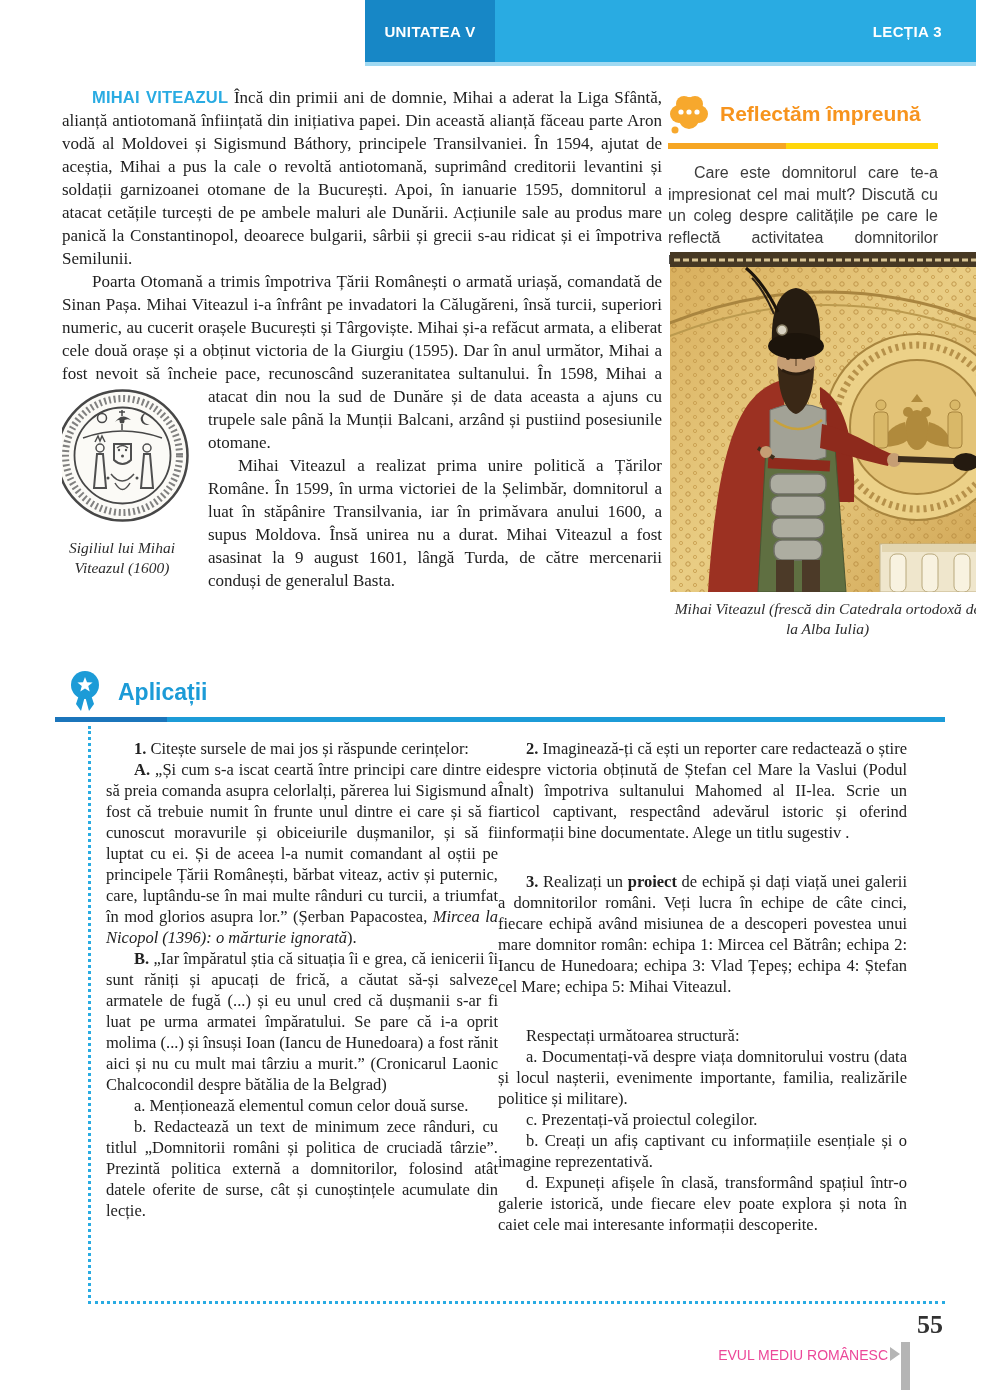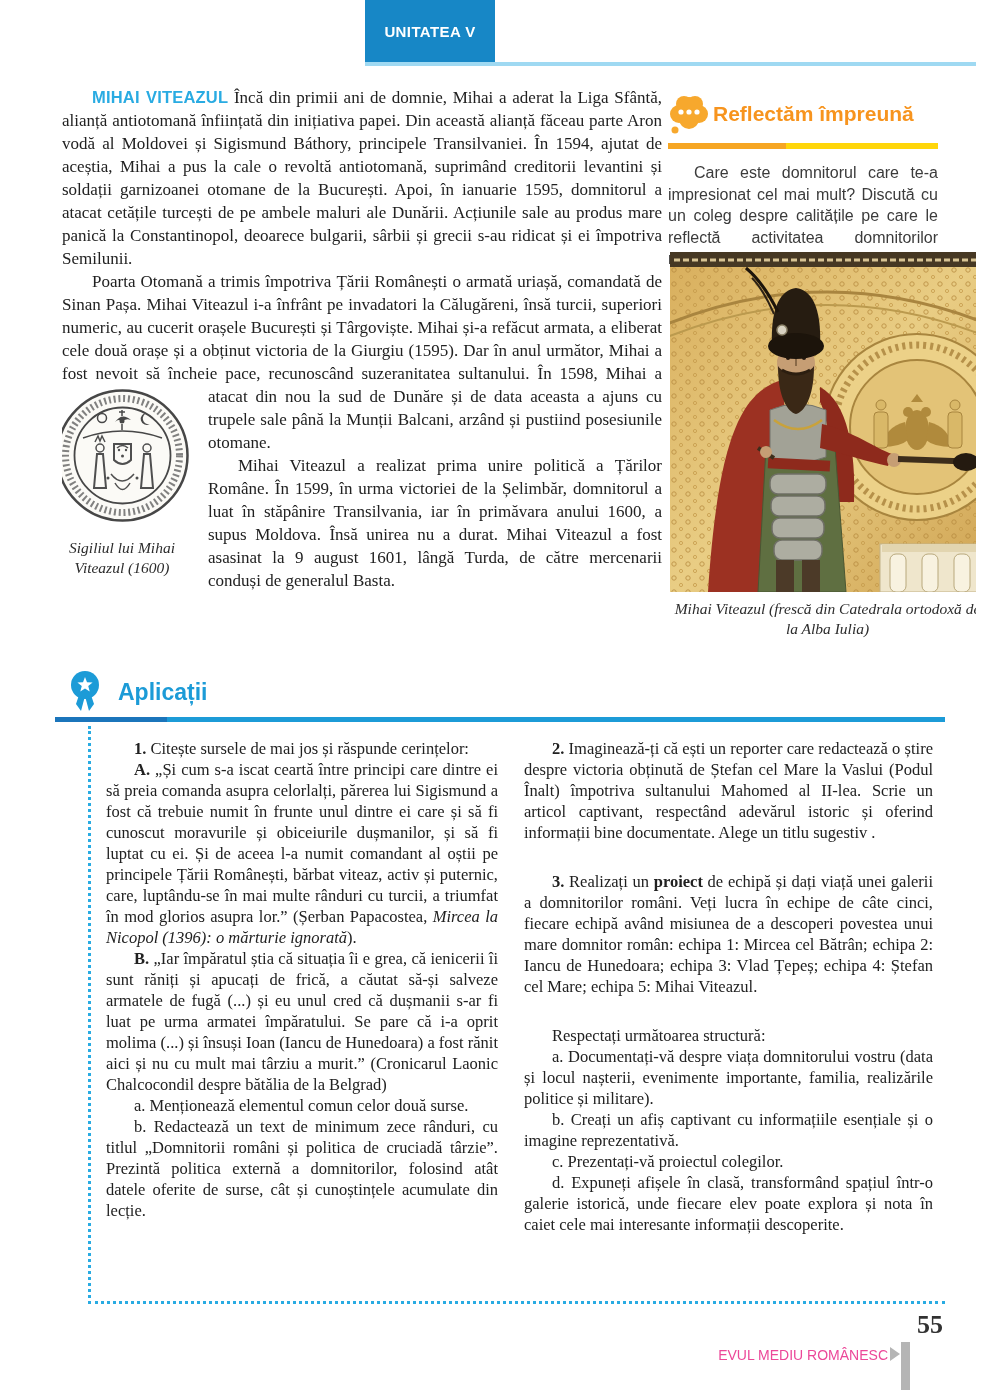--- a/index.html
+++ b/index.html
@@ -23,41 +23,41 @@
   .lesson-text p { text-indent:30px; }
   .lead { font-family:"Liberation Sans", sans-serif; font-weight:bold; color:#29ABE2;
           font-size:16.5px; letter-spacing:.2px; }
   .seal-figure { float:left; width:140px; margin:3px 16px 0 -10px; text-align:center; text-indent:0; }
   .seal-figure svg { display:block; margin:0 auto; }
   .seal-caption { display:block; font-style:italic; font-size:15.5px; line-height:20px;
                   margin-top:15px; color:#2c2c2c; }
 
   
   .reflect { position:absolute; left:668px; top:92px; width:270px; font-family:"Liberation Sans", sans-serif; }
-  .reflect-head { display:flex; align-items:center; gap:3px; }
+  .reflect-head { display:flex; align-items:center; gap:10px; }
   .reflect-title { color:#F7941E; font-weight:bold; font-size:21px; white-space:nowrap; }
   .reflect-bar { margin-top:7px; height:6px;
                  background:linear-gradient(to right,#F6A623 0,#F6A623 118px,#FFD60A 118px,#FFD60A 100%); }
   .reflect-body { margin-top:13px; font-size:16px; line-height:21.5px; text-align:justify;
                   text-indent:26px; color:#3b3b3b; }
 
   .portrait { position:absolute; left:670px; top:252px; width:315px; }
   .portrait svg { display:block; }
   .portrait-caption { margin-top:7px; text-align:center; font-style:italic; font-size:15.5px;
                       line-height:20px; color:#2c2c2c; font-family:"Liberation Serif", serif; }
 
   
   .apl-head { position:absolute; left:70px; top:670px; display:flex; align-items:center; gap:18px;
               font-family:"Liberation Sans", sans-serif; }
   .apl-title { color:#1C9BD7; font-weight:bold; font-size:23px; }
   .apl-line { position:absolute; left:55px; top:717px; width:890px; height:5px;
               background:linear-gradient(to right,#1B75BB 0,#1B75BB 112px,#1C9BD7 112px,#1C9BD7 100%); }
   .apl-body { position:absolute; left:88px; top:726px; width:857px; height:578px;
               border-left:3px dotted #29ABE2; border-bottom:3px dotted #29ABE2;
-              padding:12px 0 0 15px; display:flex; gap:26px;
+              padding:12px 0 0 15px; display:flex; 
               font-size:16.5px; line-height:21px; text-align:justify; color:#212121; }
   .apl-col p { text-indent:28px; }
   .apl-col.left  { width:392px; }
   .apl-col.right { width:409px; }
   .apl-col p.gap { margin-top:28px; }
 
   
   .footer-chapter { position:absolute; top:1347px; left:655px; width:233px; text-align:right;
                     font-family:"Liberation Sans", sans-serif; font-size:14px; color:#ec4899; }
   .marker-tri { position:absolute; left:890px; top:1347px; width:0; height:0;
@@ -68,20 +68,23 @@
                  font-weight:bold; font-size:26px; color:#323232; }
 </style>
 </head>
 <body>
 
 <div class="page">
 
   <header class="topbar">
     <div class="unit-box">
       <span>UNITATEA V</span>
+    </div>
+    <div class="lesson-box">
+      <span>LECȚIA 3</span>
     </div>
   </header>
   <div class="topbar-strip"></div>
 
   <section class="lesson-text">
     <p><span class="lead">MIHAI VITEAZUL</span> <span>Încă din primii ani de domnie, Mihai a aderat la Liga Sfântă, alianță antiotomană înființată din inițiativa papei. Din această alianță făceau parte Aron vodă al Moldovei și Sigismund Báthory, principele Transilvaniei. În 1594, ajutat de aceștia, Mihai a pus la cale o revoltă antiotomană, suprimând creditorii levantini și soldații garnizoanei otomane de la București. Apoi, în ianuarie 1595, domnitorul a atacat cetățile turcești de pe ambele maluri ale Dunării. Acțiunile sale au produs mare panică la Constantinopol, deoarece bulgarii, sârbii și grecii s-au ridicat și ei împotriva Semilunii.</span></p>
     <p><span>Poarta Otomană a trimis împotriva Țării Românești o armată uriașă, comandată de Sinan Pașa. Mihai Viteazul i-a înfrânt pe invadatori la Călugăreni, însă turcii, superiori numeric, au cucerit orașele București și Târgoviște. Mihai și-a refăcut armata, a eliberat cele două orașe și a obținut victoria de la Giurgiu (1595). Dar în anul următor, Mihai a fost nevoit să încheie pace, recunoscând suzeranitatea sultanului. În 1598, Mihai a</span>
       <span class="seal-figure">
         <svg width="135" height="135" viewBox="0 0 135 135" aria-hidden="true">
           <circle cx="67.5" cy="67.5" r="65" fill="#fbfaf6" stroke="#474747" stroke-width="2.5"></circle>
@@ -227,22 +230,22 @@
       <p><span style="font-weight: bold;">A.</span><span> „Și cum s-a iscat ceartă între principi care dintre ei să preia comanda asupra celorlalți, părerea lui Sigismund a fost că trebuie numit în frunte unul dintre ei care și să fi cunoscut moravurile și obiceiurile dușmanilor, și să fi luptat cu ei. Și de aceea l-a numit comandant al oștii pe principele Țării Românești, bărbat viteaz, activ și puternic, care, luptându-se în mai multe rânduri cu turcii, a triumfat în mod glorios asupra lor.” (Șerban Papacostea, </span><span style="font-style: italic;">Mircea la Nicopol (1396): o mărturie ignorată</span><span>).</span></p>
       <p><span style="font-weight: bold;">B.</span><span> „Iar împăratul știa că situația îi e grea, că ienicerii îi sunt răniți și apucați de frică, a căutat să-și salveze armatele de fugă (...) și eu unul cred că dușmanii s-ar fi luat pe urma armatei împăratului. Se pare că i-a oprit molima (...) și însuși Ioan (Iancu de Hunedoara) a fost rănit aici și nu cu mult mai târziu a murit.” (Cronicarul Laonic Chalcocondil despre bătălia de la Belgrad)</span></p>
       <p><span>a. Menționează elementul comun celor două surse.</span></p>
       <p><span>b. Redactează un text de minimum zece rânduri, cu titlul „Domnitorii români și politica de cruciadă târzie”. Prezintă politica externă a domnitorilor, folosind atât datele oferite de surse, cât și cunoștințele acumulate din lecție.</span></p>
     </div>
     <div class="apl-col right">
       <p><span style="font-weight: bold;">2.</span><span> Imaginează-ți că ești un reporter care redactează o știre despre victoria obținută de Ștefan cel Mare la Vaslui (Podul Înalt) împotriva sultanului Mahomed al II-lea. Scrie un articol captivant, respectând adevărul istoric și oferind informații bine documentate. Alege un titlu sugestiv .</span></p>
       <p class="gap"><span style="font-weight: bold;">3.</span><span> Realizați un </span><span style="font-weight: bold;">proiect</span><span> de echipă și dați viață unei galerii a domnitorilor români. Veți lucra în echipe de câte cinci, fiecare echipă având misiunea de a descoperi povestea unui mare domnitor român: echipa 1: Mircea cel Bătrân; echipa 2: Iancu de Hunedoara; echipa 3: Vlad Țepeș; echipa 4: Ștefan cel Mare; echipa 5: Mihai Viteazul.</span></p>
       <p class="gap"><span>Respectați următoarea structură:</span></p>
       <p><span>a. Documentați-vă despre viața domnitorului vostru (data și locul nașterii, evenimente importante, familia, realizările politice și militare).</span></p>
+      <p><span>c. Prezentați-vă proiectul colegilor.</span></p>
       <p><span>b. Creați un afiș captivant cu informațiile esențiale și o imagine reprezentativă.</span></p>
-      <p><span>c. Prezentați-vă proiectul colegilor.</span></p>
       <p><span>d. Expuneți afișele în clasă, transformând spațiul într-o galerie istorică, unde fiecare elev poate explora și nota în caiet cele mai interesante informații descoperite.</span></p>
     </div>
   </section>
 
   <div class="footer-chapter">EVUL MEDIU ROMÂNESC</div>
   <div class="marker-tri"></div>
   <div class="marker-bar"></div>
   <div class="page-number">55</div>
 
 </div>

